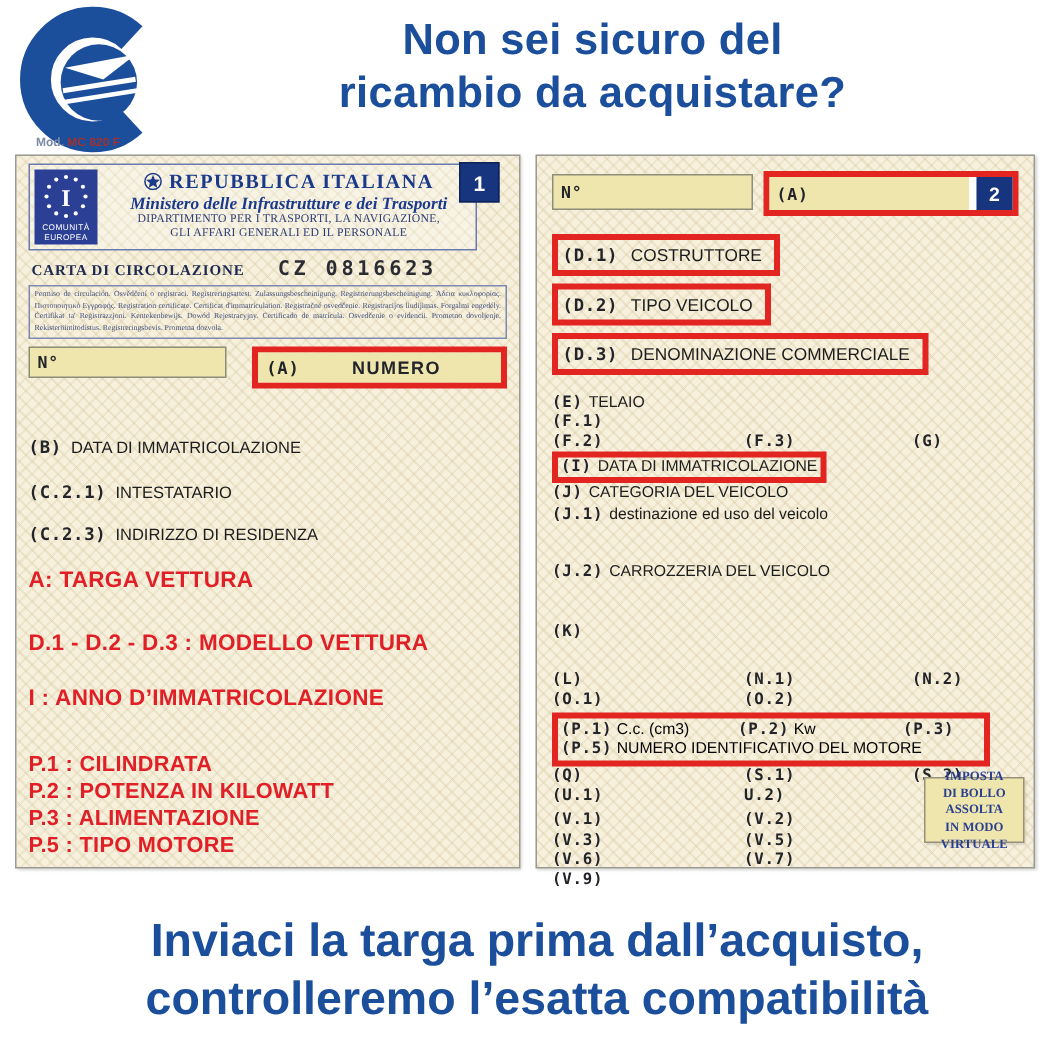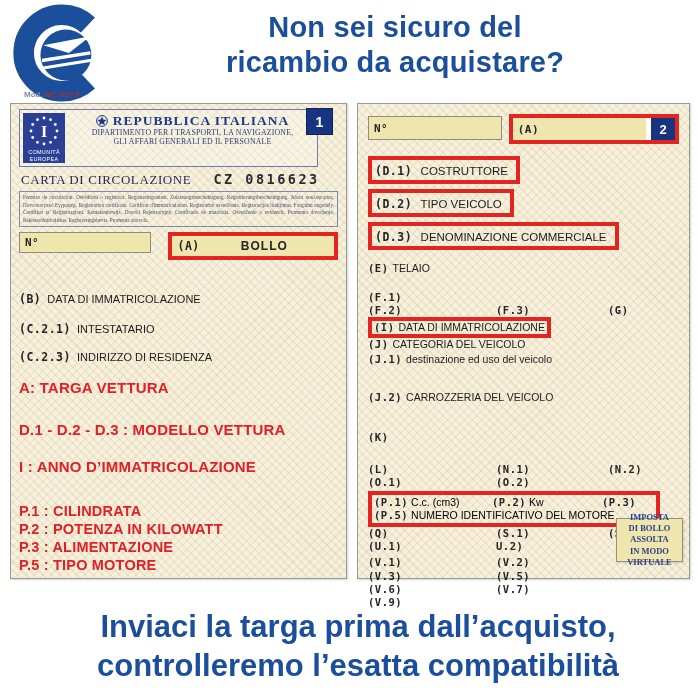--- a/index.html
+++ b/index.html
@@ -47,22 +47,22 @@
     display:flex; flex-direction:column; align-items:center; }
   .eu-flag svg { display:block; }
   .eu-text { color:#fff; font-size:5.5px; line-height:1.2; text-align:center; letter-spacing:.3px; }
   .hdr-center { flex:1; text-align:center; font-family:"Liberation Serif", serif; color:#1b3a8c; }
   .country-line { font-size:13.5px; font-weight:bold; letter-spacing:1px; display:flex;
      align-items:center; justify-content:center; gap:5px; }
   .ministry { font-size:11.5px; font-weight:bold; font-style:italic; margin-top:1px; }
   .dept { font-size:7.8px; color:#2e3c74; line-height:1.15; letter-spacing:.2px; }
 
   .carta-row { display:flex; align-items:baseline; margin:4px 2px 0 2px; }
-  .carta-title { font-family:"Liberation Serif", serif; font-weight:normal;
-    font-size:13px; color:#1d2950; letter-spacing:.6px; }
+  .carta-title { font-family:"Liberation Serif", serif; font-weight:bold;
+    font-size:10px; color:#1d2950; letter-spacing:.6px; }
   .carta-num { font-family:"DejaVu Sans Mono", monospace; font-weight:bold;
     font-size:13.5px; color:#2b2b33; letter-spacing:2.5px; margin-left:22px; }
 
   .fineprint {
     border:1px solid #7d8ab4; margin-top:3px; padding:2px 3px;
     font-size:5.2px; line-height:1.45; color:#44507e; text-align:justify;
     font-family:"Liberation Serif", serif;
   }
 
   
@@ -168,40 +168,41 @@
       </div>
     </div>
     <div class="hdr-center">
       <div class="country-line">
         <svg width="12" height="12" viewBox="0 0 12 12" aria-hidden="true">
           <circle cx="6" cy="6" r="5.4" fill="none" stroke="#1b3a8c" stroke-width="1"></circle>
           <polygon points="6,1.6 7.3,4.6 10.6,4.9 8.1,7 8.9,10.2 6,8.5 3.1,10.2 3.9,7 1.4,4.9 4.7,4.6" fill="#1b3a8c"></polygon>
         </svg>
         <span>REPUBBLICA ITALIANA</span>
       </div>
+      <div class="ministry">Ministero delle Infrastrutture e dei Trasporti</div>
       <div class="dept">DIPARTIMENTO PER I TRASPORTI, LA NAVIGAZIONE,</div>
       <div class="dept">GLI AFFARI GENERALI ED IL PERSONALE</div>
     </div>
   </div>
 
   <div class="carta-row">
     <span class="carta-title">CARTA DI CIRCOLAZIONE</span>
     <span class="carta-num">CZ 0816623</span>
   </div>
 
   <div class="fineprint">Permiso de circulación. Osvědčení o registraci. Registreringsattest. Zulassungsbescheinigung. Registrierungsbescheinigung. Άδεια κυκλοφορίας. Πιστοποιητικό Εγγραφής. Registration certificate. Certificat d'immatriculation. Registračné osvedčenie. Registracijos liudijimas. Forgalmi engedély. Ċertifikat ta' Reġistrazzjoni. Kentekenbewijs. Dowód Rejestracyjny. Certificado de matrícula. Osvedčenie o evidencii. Prometno dovoljenje. Rekisteröintitodistus. Registreringsbevis. Prometna dozvola.</div>
 
   <div class="fields-row1">
     <div class="yfield" style="width:138px;">
       <span class="code" style="font-size:11px;">N°</span>
     </div>
     <div class="redbox targa-box">
       <div class="yfield">
         <span class="code" style="font-size:11.5px;">(A)</span>
-        <span class="targa-value">BOLLO</span>
+        <span class="targa-value">NUMERO</span>
       </div>
     </div>
   </div>
 
   <div class="plain-row" style="margin-top:32px;">
     <span class="code">(B)</span><span>DATA DI IMMATRICOLAZIONE</span>
   </div>
   <div class="plain-row" style="margin-top:16px;">
     <span class="code">(C.2.1)</span><span>INTESTATARIO</span>
   </div>
@@ -241,21 +242,21 @@
     <div><div class="redbox hl-field">
       <span class="code">(D.2)</span>
       <span class="lbl">TIPO VEICOLO</span>
     </div></div>
     <div><div class="redbox hl-field">
       <span class="code">(D.3)</span>
       <span class="lbl">DENOMINAZIONE COMMERCIALE</span>
     </div></div>
   </div>
 
-  <div id="rows-a"><div class="d2row" style="margin-top: 12px;"><span><span class="code">(E)</span><span>TELAIO</span></span></div><div class="d2row" style="margin-top: 16px;"><span><span class="code">(F.1)</span></span></div><div class="d2row cells" style="margin-top: 0px;">
+  <div id="rows-a"><div class="d2row" style="margin-top: 12px;"><span><span class="code">(E)</span><span>TELAIO</span></span></div><div class="d2row" style="margin-top: 0px;"><span><span class="code">(F.1)</span></span></div><div class="d2row cells" style="margin-top: 0px;">
         <span><span class="code">(F.2)</span></span>
         <span><span class="code">(F.3)</span></span>
         <span><span class="code">(G)</span></span>
       </div><div class="redbox hl-line" style="display: inline-block; margin-top: 0px;"><div class="d2row" style="margin-top: 0px;"><span><span class="code">(I)</span><span>DATA DI IMMATRICOLAZIONE</span></span></div></div><div class="d2row" style="margin-top: 0px;"><span><span class="code">(J)</span><span>CATEGORIA DEL VEICOLO</span></span></div><div class="d2row" style="margin-top: 2px;"><span><span class="code">(J.1)</span><span>destinazione ed uso del veicolo</span></span></div><div class="d2row" style="margin-top: 25px;"><span><span class="code">(J.2)</span><span>CARROZZERIA DEL VEICOLO</span></span></div><div class="d2row" style="margin-top: 27px;"><span><span class="code">(K)</span></span></div><div class="d2row cells" style="margin-top: 19px;">
         <span><span class="code">(L)</span></span>
         <span><span class="code">(N.1)</span></span>
         <span><span class="code">(N.2)</span></span>
       </div><div class="d2row cells" style="margin-top: 0px;">
         <span><span class="code">(O.1)</span></span>
         <span><span class="code">(O.2)</span></span>

